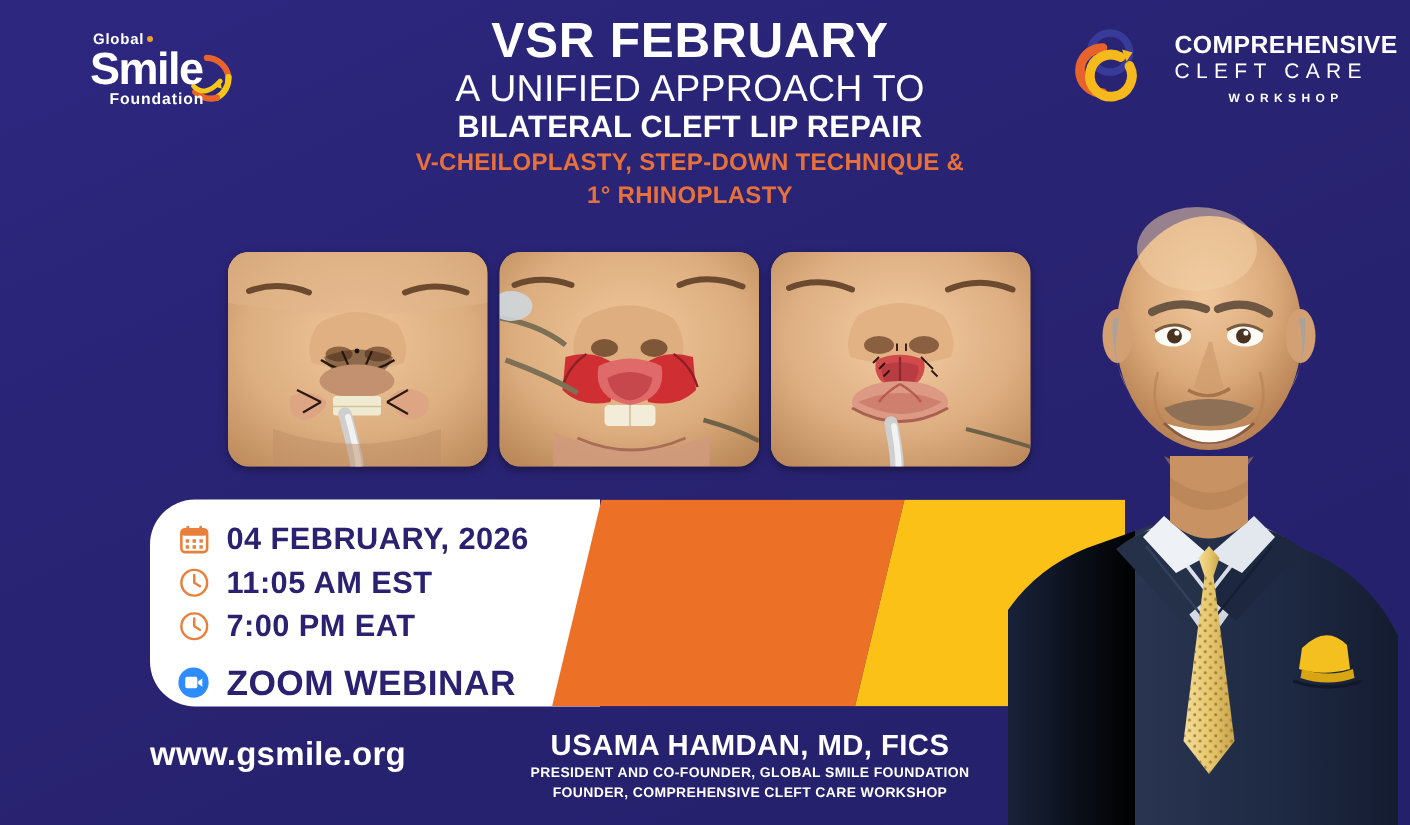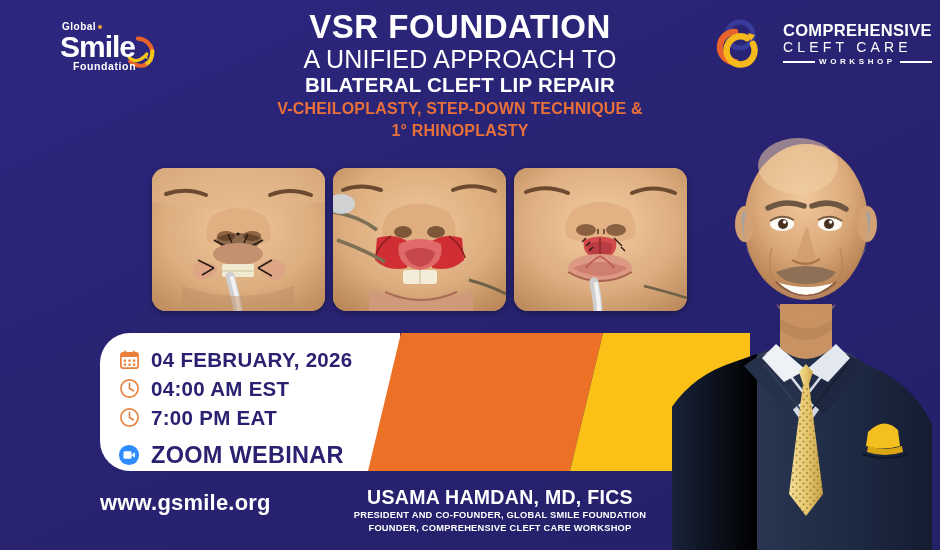--- a/index.html
+++ b/index.html
@@ -23,21 +23,21 @@
   .gsf-dot{display:inline-block;width:4px;height:4px;border-radius:50%;
     background:#f0a030;vertical-align:middle;margin-left:2px;}
 
   
   #cccw-logo{position:absolute;right:18px;top:16px;width:215px;height:62px;}
   .cccw-rings{position:absolute;left:0;top:2px;width:74px;height:56px;}
   .cccw-text{position:absolute;left:76px;top:5px;color:#fff;}
   .cccw-l1{font-size:16.5px;font-weight:bold;letter-spacing:.3px;line-height:18px;}
   .cccw-l2{font-size:14px;font-weight:normal;letter-spacing:4.2px;line-height:17px;}
   .cccw-l3{font-size:8px;font-weight:bold;letter-spacing:3.6px;line-height:12px;
-    display:flex;align-items:center;gap:4px;}
+    display:flex;align-items:center;gap:4px;flex-direction:column;}
   .cccw-l3 .rule{flex:1;height:1.5px;background:#fff;}
 
   
   #title-block{position:absolute;left:190px;top:8px;width:540px;text-align:center;}
   .t-main{color:#fff;font-size:33px;font-weight:bold;letter-spacing:.5px;line-height:38px;}
   .t-sub1{color:#fff;font-size:25px;font-weight:normal;letter-spacing:.2px;line-height:26px;}
   .t-sub2{color:#fff;font-size:20.5px;font-weight:bold;letter-spacing:.2px;line-height:26px;}
   .t-orange{color:#e8703a;font-size:16px;font-weight:bold;letter-spacing:.2px;line-height:22px;}
 
   
@@ -107,21 +107,21 @@
       <div class="cccw-l2">CLEFT CARE</div>
       <div class="cccw-l3">
         <span class="rule"></span>
         <span>WORKSHOP</span>
         <span class="rule"></span>
       </div>
     </div>
   </div>
 
   <div id="title-block">
-    <div class="t-main">VSR FOUNDATION</div>
+    <div class="t-main">VSR FEBRUARY</div>
     <div class="t-sub1">A UNIFIED APPROACH TO</div>
     <div class="t-sub2">BILATERAL CLEFT LIP REPAIR</div>
     <div class="t-orange">V-CHEILOPLASTY, STEP-DOWN TECHNIQUE &amp;</div>
     <div class="t-orange">1° RHINOPLASTY</div>
   </div>
 
   <div id="photo-row">
 
     <div class="photo">
       <svg viewBox="0 0 173 143" preserveAspectRatio="xMidYMid slice">
@@ -254,21 +254,21 @@
         <span class="info-txt">04 FEBRUARY, 2026</span>
       </div>
 
       <div class="info-row">
         <span class="info-ico">
           <svg viewBox="0 0 22 22" width="21" height="21">
             <circle cx="11" cy="11" r="9" fill="none" stroke="#e8803c" stroke-width="1.7"></circle>
             <path d="M11 5.6 V11 L15 13.4" stroke="#e8803c" stroke-width="1.7" fill="none" stroke-linecap="round" stroke-linejoin="round"></path>
           </svg>
         </span>
-        <span class="info-txt">04:00 AM  EST</span>
+        <span class="info-txt">11:05 AM  EST</span>
       </div>
 
       <div class="info-row">
         <span class="info-ico">
           <svg viewBox="0 0 22 22" width="21" height="21">
             <circle cx="11" cy="11" r="9" fill="none" stroke="#e8803c" stroke-width="1.7"></circle>
             <path d="M11 5.6 V11 L15 13.4" stroke="#e8803c" stroke-width="1.7" fill="none" stroke-linecap="round" stroke-linejoin="round"></path>
           </svg>
         </span>
         <span class="info-txt">7:00 PM EAT</span>

